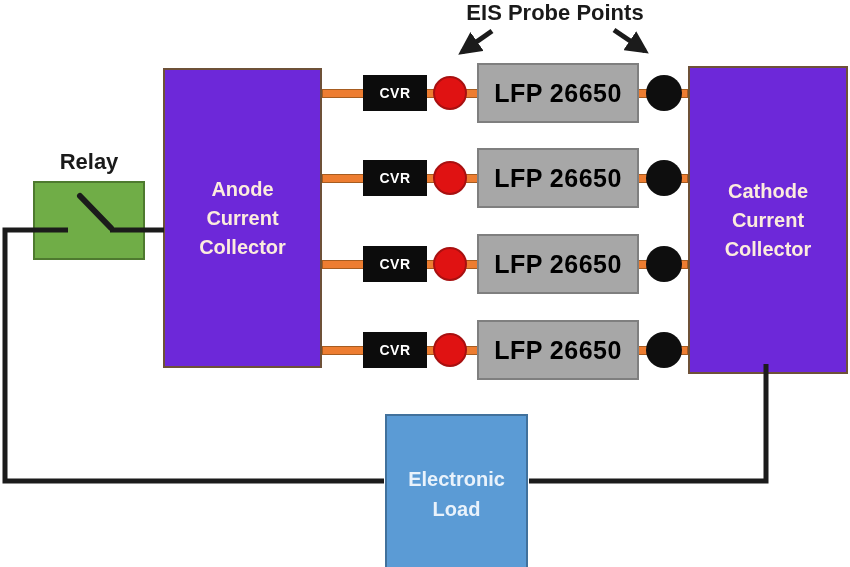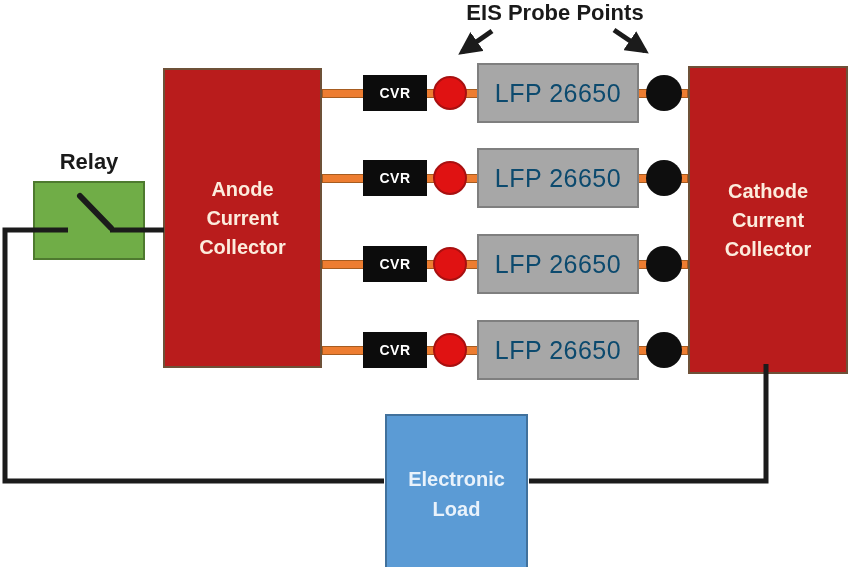--- a/index.html
+++ b/index.html
@@ -4,33 +4,33 @@
 <style>
   html,body{margin:0;padding:0;background:#ffffff;}
   .canvas{
     position:relative;width:850px;height:567px;background:#ffffff;overflow:hidden;
     font-family:"Liberation Sans",sans-serif;
   }
   .abs{position:absolute;box-sizing:border-box;}
   .label{color:#1a1a1a;font-weight:700;font-size:22px;text-align:center;line-height:1.1;}
   .pre{white-space:pre-line;}
   .collector{
-    background:#b91c1c;border:2px solid #6e5138;
+    background:#6d28d9;border:2px solid #6e5138;
     display:flex;align-items:center;justify-content:center;
     color:#fcecdd;font-size:20px;font-weight:700;text-align:center;line-height:1.45;
   }
   .wire{background:#ed7d31;border:1px solid #a65c20;height:9px;}
   .cvr{
     background:#0c0c0c;display:flex;align-items:center;justify-content:center;
     color:#ffffff;font-size:14px;font-weight:700;letter-spacing:.5px;
   }
   .cell{
     background:#a7a7a7;border:2px solid #7f7f7f;
     display:flex;align-items:center;justify-content:center;
-    color:#0c4a6e;font-size:25px;font-weight:400;letter-spacing:.5px;
+    color:#000000;font-size:25px;font-weight:700;letter-spacing:.5px;
   }
   .dot{border-radius:50%;}
   .dot.red{background:#e01212;border:2px solid #a81010;width:34px;height:34px;}
   .dot.black{background:#0e0e0e;width:36px;height:36px;}
   .load{
     background:#5b9bd5;border:2px solid #41719c;
     display:flex;align-items:center;justify-content:center;
     color:#e9f2fb;font-size:20px;font-weight:700;text-align:center;line-height:1.5;
   }
   svg.overlay{position:absolute;left:0;top:0;pointer-events:none;}

